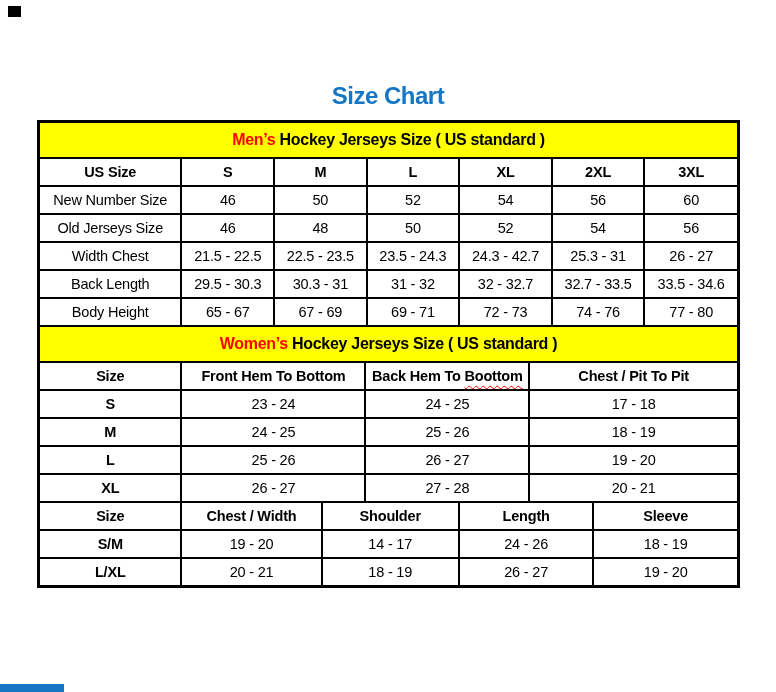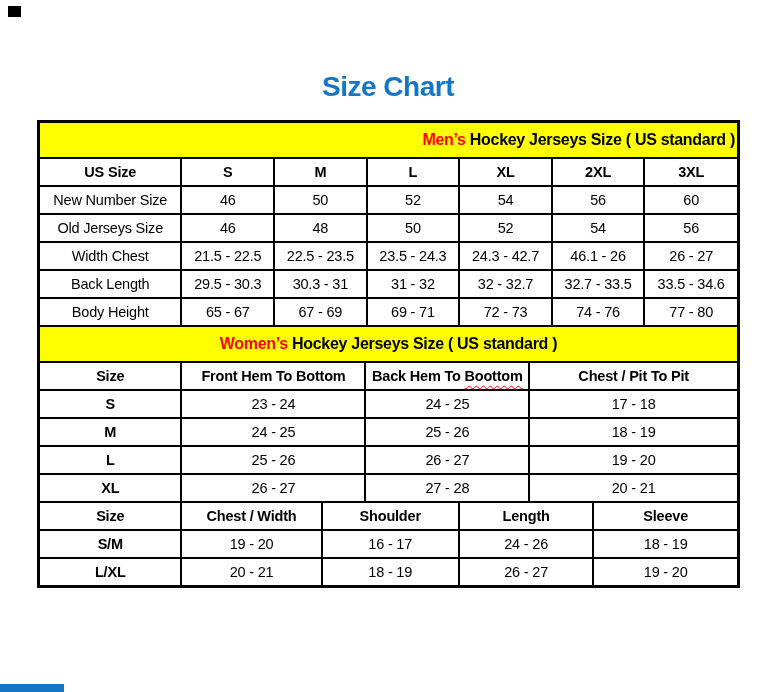--- a/index.html
+++ b/index.html
@@ -11,23 +11,23 @@
     font-family: "Liberation Sans", sans-serif;
     color: #000;
     position: relative;
     overflow: hidden;
   }
   .page-title {
     position: absolute;
     top: 66px;
     left: 0;
     right: 0;
-    margin: 5px;
+    margin: 16px;
     text-align: center;
-    font-size: 28px;
+    font-size: 24px;
     font-weight: bold;
     letter-spacing: -0.5px;
     color: var(--title-blue, #1476C4);
   }
   .chart-wrap {
     position: absolute;
     top: 120px;
     left: 37px;
     width: 703px;
     box-sizing: border-box;
@@ -48,21 +48,21 @@
     letter-spacing: -0.2px;
     height: 26px;
     overflow: hidden;
     white-space: nowrap;
   }
   .size-table td { font-weight: normal; border-radius: 14px; }
   .size-table th { font-weight: bold; }
   
   .size-table tr > *:first-child { border-left: 0; }
   .size-table tr > *:last-child  { border-right: 0; }
-  #mens-table tr:first-child > * { border-top: 0; text-align: right; }
+  #mens-table tr:first-child > * { border-top: 0; }
   #womens-table tr:first-child > *, #youth-table tr:first-child > * { border-top: 0; }
   #youth-table tr:last-child > * { border-bottom: 0; }
   
   tr.band th {
     background: var(--band-yellow, #FFFF00);
     font-size: 16px;
     letter-spacing: -0.3px;
     height: 34px;
   }
   tr.band.small th { height: 27px; }
@@ -140,21 +140,21 @@
       <td>52</td>
       <td>54</td>
       <td>56</td>
     </tr>
     <tr>
       <td>Width Chest</td>
       <td>21.5 - 22.5</td>
       <td>22.5 - 23.5</td>
       <td>23.5 - 24.3</td>
       <td>24.3 - 42.7</td>
-      <td>46.1 - 26</td>
+      <td>25.3 - 31</td>
       <td>26 - 27</td>
     </tr>
     <tr>
       <td>Back Length</td>
       <td>29.5 - 30.3</td>
       <td>30.3 - 31</td>
       <td>31 - 32</td>
       <td>32 - 32.7</td>
       <td>32.7 - 33.5</td>
       <td>33.5 - 34.6</td>
@@ -227,21 +227,21 @@
     <tr>
       <th>Size</th>
       <th>Chest / Width</th>
       <th>Shoulder</th>
       <th>Length</th>
       <th>Sleeve</th>
     </tr>
     <tr>
       <th>S/M</th>
       <td>19 - 20</td>
-      <td>16 - 17</td>
+      <td>14 - 17</td>
       <td>24 - 26</td>
       <td>18 - 19</td>
     </tr>
     <tr>
       <th>L/XL</th>
       <td>20 - 21</td>
       <td>18 - 19</td>
       <td>26 - 27</td>
       <td>19 - 20</td>
     </tr>

